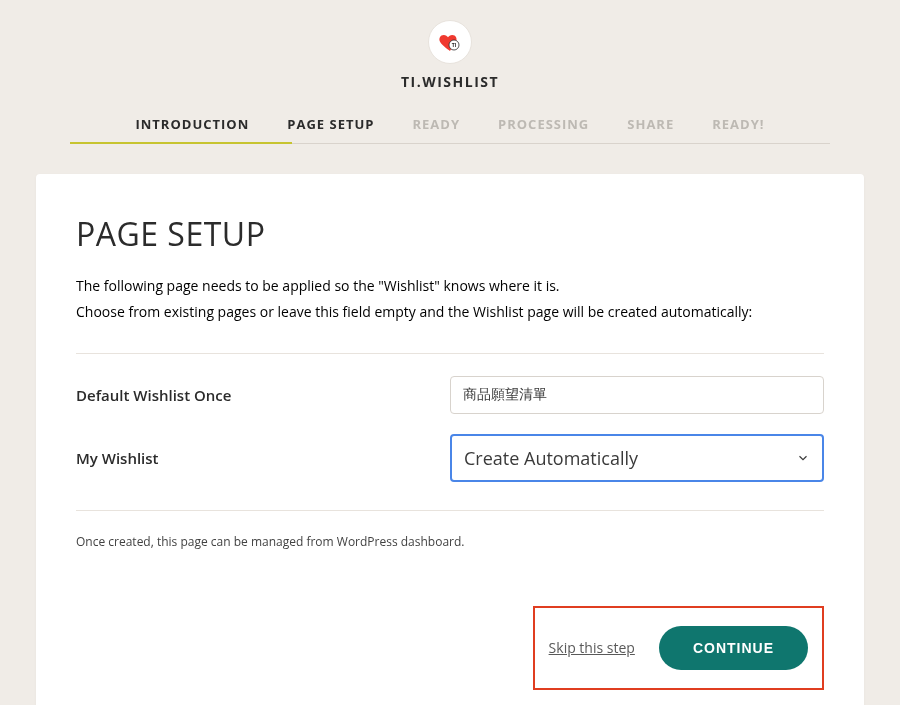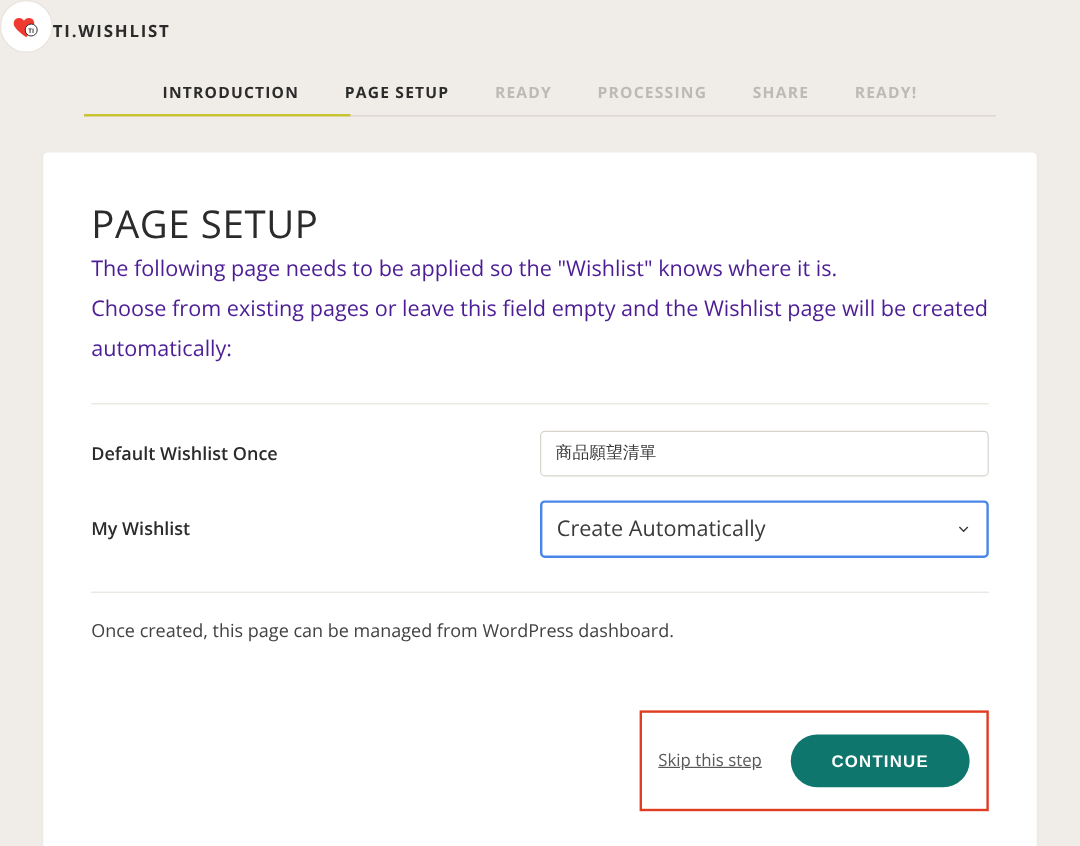--- a/index.html
+++ b/index.html
@@ -9,23 +9,23 @@
     }
     body {
       font-family: -apple-system, BlinkMacSystemFont, "Segoe UI", "Open Sans", Helvetica, Arial, sans-serif;
       background: #f0ece7;
       width: 900px;
       height: 705px;
       overflow: hidden;
     }
     .header {
       display: flex;
-      flex-direction: row;
-      align-items: center;
-      padding-top: 0;
+      flex-direction: column;
+      align-items: center;
+      padding-top: 20px;
     }
     .logo-circle {
       width: 44px;
       height: 44px;
       background: #ffffff;
       border-radius: 50%;
       display: flex;
       align-items: center;
       justify-content: center;
       border: 1px solid #e8e3dd;
@@ -73,22 +73,23 @@
       padding: 38px 40px 40px 40px;
       box-shadow: 0 1px 3px rgba(0,0,0,0.04);
     }
     .card-title {
       font-size: 32px;
       font-weight: 400;
       color: #2b2b2b;
       letter-spacing: 0.5px;
     }
     .card-desc {
-      font-size: 18px;
-      color: #4c1d95;
+      margin-top: 18px;
+      font-size: 14px;
+      color: #000000;
       line-height: 1.85;
     }
     .divider {
       border: none;
       border-top: 1px solid #e8e3dd;
       margin: 28px 0 22px 0;
     }
     .divider2 {
       border: none;
       border-top: 1px solid #e8e3dd;
@@ -129,21 +130,21 @@
       border: 2px solid #4a86e8;
       border-radius: 4px;
       background: #fff;
       color: #3a3a3a;
       cursor: pointer;
       display: flex;
       justify-content: space-between;
       align-items: center;
     }
     .note {
-      font-size: 15px;
+      font-size: 12px;
       color: #424242;
       margin-top: 4px;
     }
     .actions-wrap {
       display: flex;
       justify-content: flex-end;
       margin-top: 56px;
     }
     .actions {
       border: 2px solid #e03d20;

